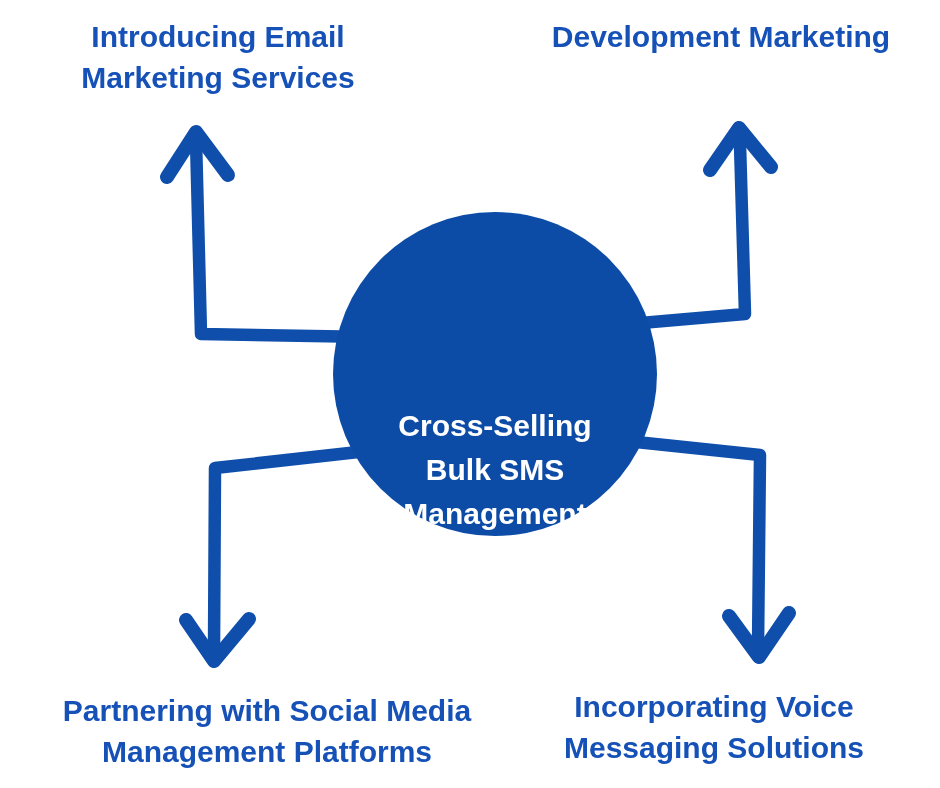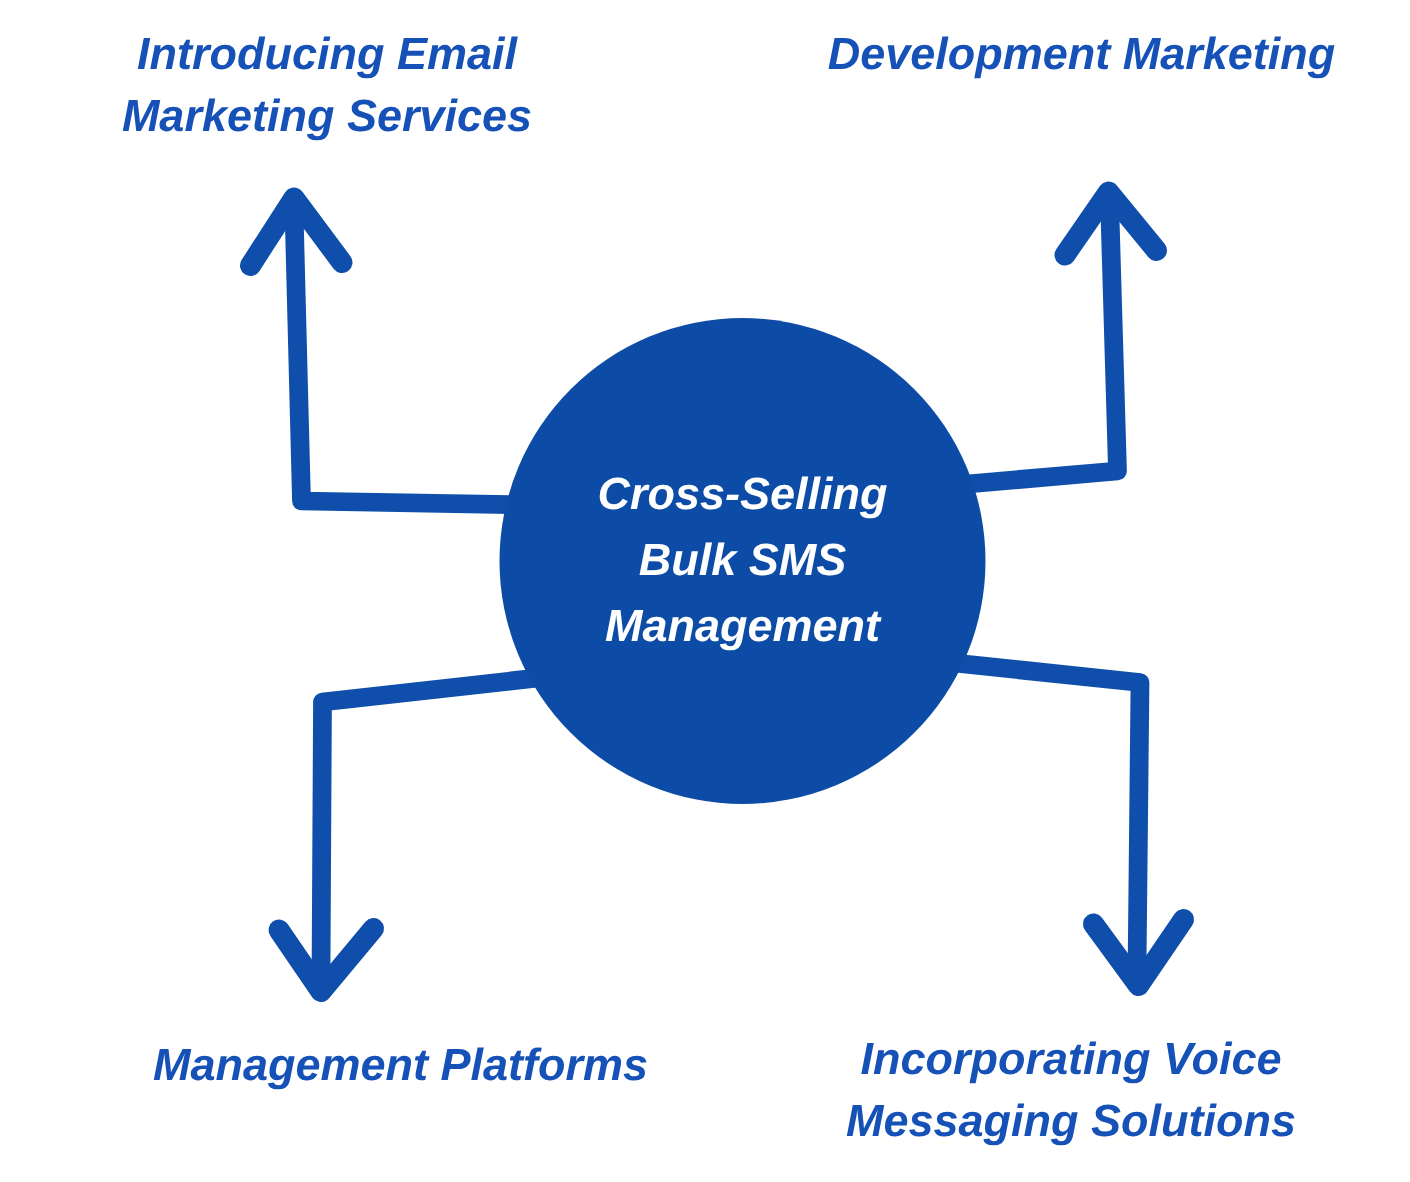--- a/index.html
+++ b/index.html
@@ -12,21 +12,20 @@
   * { margin: 0; padding: 0; box-sizing: border-box; }
   html, body { background: #f3f3f3; }
   body { font-family: "Liberation Sans", sans-serif; }
   .stage {
     position: relative;
     width: 940px;
     height: 788px;
     background: var(--background);
     overflow: hidden;
     margin: 0 auto;
-    font-style: italic;
   }
   .arrow-layer {
     position: absolute;
     inset: 0;
     width: 940px;
     height: 788px;
   }
   .arrow-layer path {
     fill: none;
     stroke: var(--arrow-stroke);
@@ -37,21 +36,21 @@
   .arrow-head  { stroke-width: 14px; }
   .center-node {
     position: absolute;
     left: 333px;
     top: 212px;
     width: 324px;
     height: 324px;
     border-radius: 50%;
     background: var(--circle-fill);
     display: flex;
-    align-items: center;
+    align-items: flex-end;
     justify-content: center;
     text-align: center;
   }
   .center-node .line {
     display: block;
     white-space: nowrap;
     color: var(--circle-text);
     font-size: 30px;
     font-weight: bold;
     line-height: 44px;
@@ -96,20 +95,21 @@
   <div class="corner-label label-top-left">
     <span class="line">Introducing Email</span>
     <span class="line">Marketing Services</span>
   </div>
 
   <div class="corner-label label-top-right">
     <span class="line">Development Marketing</span>
   </div>
 
   <div class="corner-label label-bottom-left">
+    <span class="line">Partnering with Social Media</span>
     <span class="line">Management Platforms</span>
   </div>
 
   <div class="corner-label label-bottom-right">
     <span class="line">Incorporating Voice</span>
     <span class="line">Messaging Solutions</span>
   </div>
 
   <div class="center-node">
     <div>

